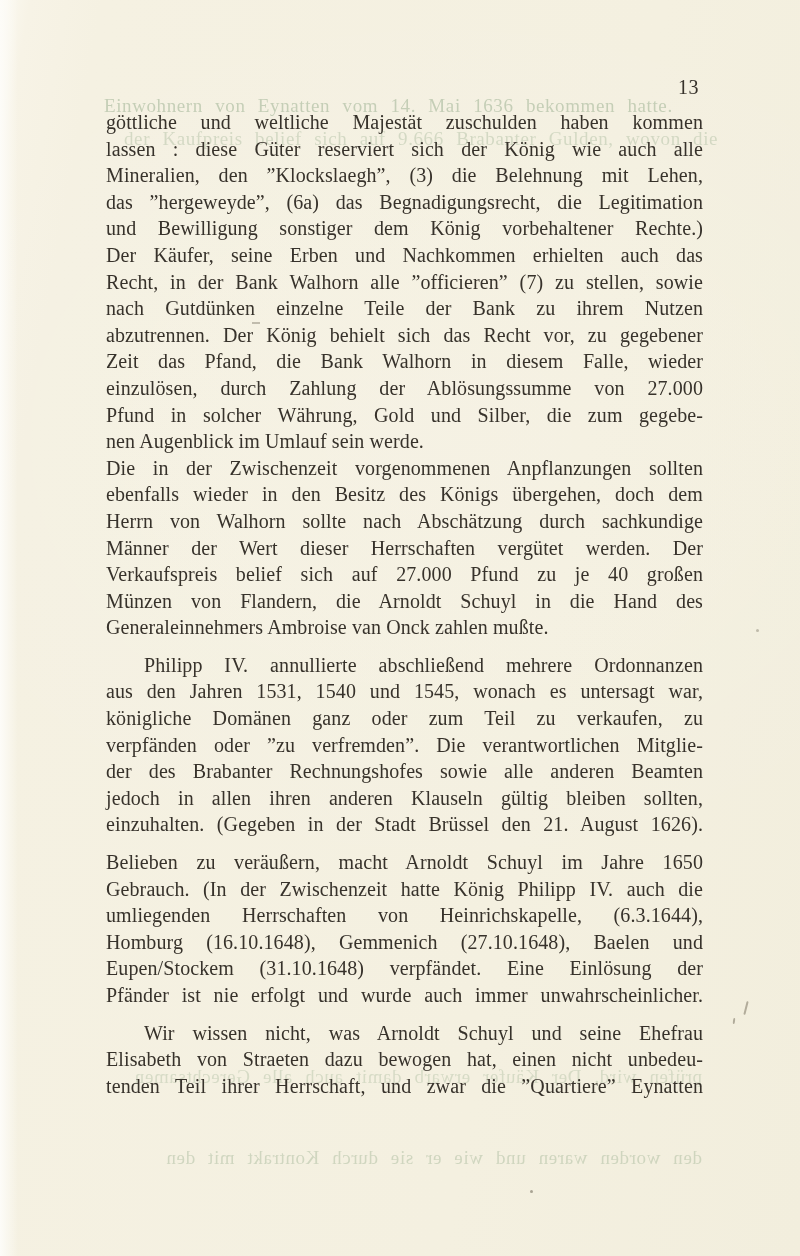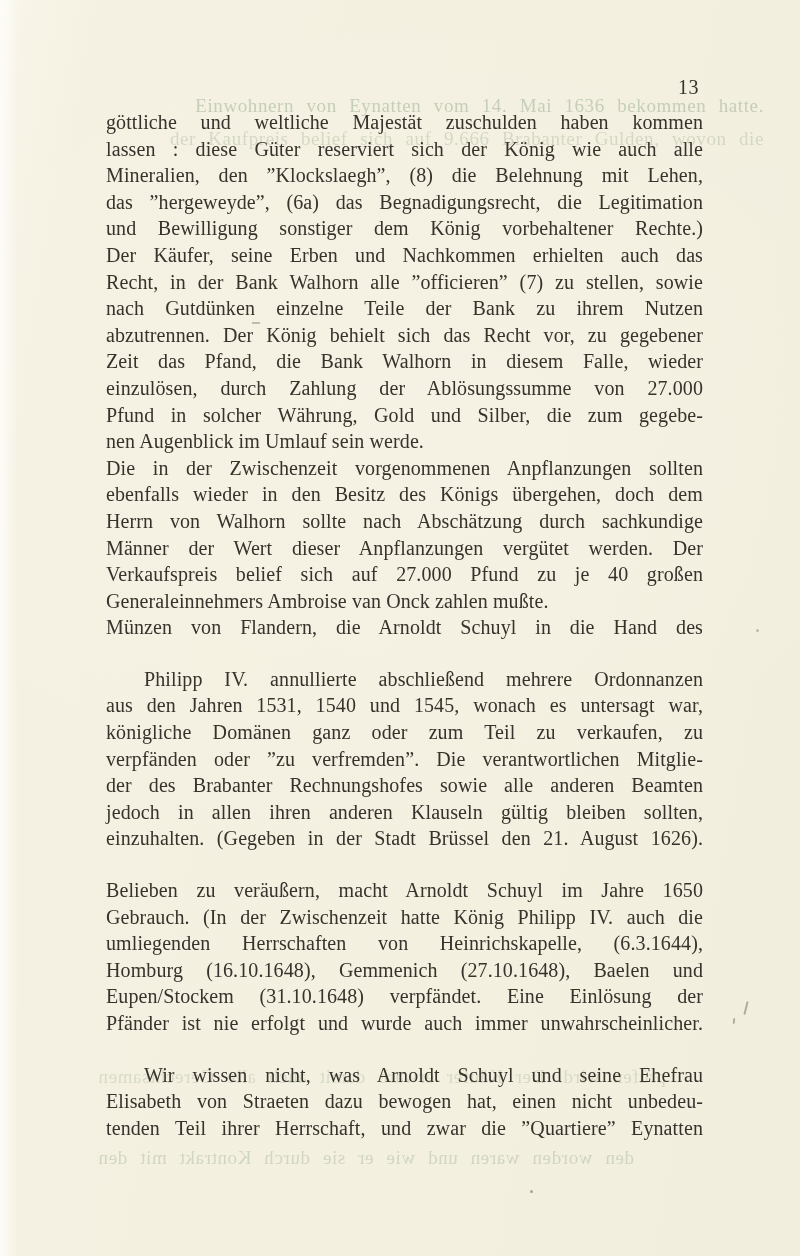--- a/index.html
+++ b/index.html
@@ -33,40 +33,39 @@
     z-index: 3;
   }
   .text-block {
     position: absolute; left: 106px; top: 109px; width: 597px;
     font-size: 20px; line-height: 26.6px;
     color: var(--ink);
     letter-spacing: 0.1px;
     z-index: 2;
   }
   .para { margin: 0; }
-  .para.gap { margin-top: 25px; }
+  .para.gap { margin-top: 11px; }
   .line {
     text-align: justify;
     text-align-last: justify;
     text-justify: inter-word;
     white-space: normal;
   }
   .line.last { text-align-last: left; }
   .line.indent { padding-left: 38px; }
   .ghost {
     position: absolute;
     font-size: 19px;
     color: var(--ghost);
     white-space: nowrap;
     letter-spacing: 0.6px;
     word-spacing: 7px;
     filter: blur(0.6px);
     z-index: 1;
     overflow: hidden;
-    text-align: right;
   }
   .g-top1 { top: 95px;  left: 104px; width: 660px; opacity: 0.55; }
   .g-top2 { top: 128px; left: 124px; width: 640px; opacity: 0.38; }
   .g-mid1 { top: 1066px; left: 98px; width: 604px; opacity: 0.34; }
   .g-bottom { top: 1147px; left: 98px; width: 604px; opacity: 0.42; }
   .mirror { transform: scaleX(-1); }
   .speck { position: absolute; z-index: 4; }
   .speck-slash {
     top: 1001px; left: 745px; width: 2px; height: 14px;
     background: rgba(125,118,100,0.55); transform: rotate(14deg);
@@ -97,40 +96,40 @@
 
   <div class="ghost g-top1">Einwohnern von Eynatten vom 14. Mai 1636 bekommen hatte.</div>
   <div class="ghost g-top2">der Kaufpreis belief sich auf 9.666 Brabanter Gulden, wovon die</div>
 
   <div class="pagenum">13</div>
 
   <div class="text-block">
       <div class="para">
         <div class="line">göttliche und weltliche Majestät zuschulden haben kommen</div>
         <div class="line">lassen : diese Güter reserviert sich der König wie auch alle</div>
-        <div class="line">Mineralien, den ”Klockslaegh”, (8) die Belehnung mit Lehen,</div>
+        <div class="line">Mineralien, den ”Klockslaegh”, (3) die Belehnung mit Lehen,</div>
         <div class="line">das ”hergeweyde”, (6a) das Begnadigungsrecht, die Legitimation</div>
         <div class="line">und Bewilligung sonstiger dem König vorbehaltener Rechte.)</div>
         <div class="line">Der Käufer, seine Erben und Nachkommen erhielten auch das</div>
         <div class="line">Recht, in der Bank Walhorn alle ”officieren” (7) zu stellen, sowie</div>
         <div class="line">nach Gutdünken einzelne Teile der Bank zu ihrem Nutzen</div>
         <div class="line">abzutrennen. Der König behielt sich das Recht vor, zu gegebener</div>
         <div class="line">Zeit das Pfand, die Bank Walhorn in diesem Falle, wieder</div>
         <div class="line">einzulösen, durch Zahlung der Ablösungssumme von 27.000</div>
         <div class="line">Pfund in solcher Währung, Gold und Silber, die zum gegebe-</div>
         <div class="line last">nen Augenblick im Umlauf sein werde.</div>
       </div>
       <div class="para">
         <div class="line">Die in der Zwischenzeit vorgenommenen Anpflanzungen sollten</div>
         <div class="line">ebenfalls wieder in den Besitz des Königs übergehen, doch dem</div>
         <div class="line">Herrn von Walhorn sollte nach Abschätzung durch sachkundige</div>
-        <div class="line">Männer der Wert dieser Anpflanzungen vergütet werden. Der</div>
+        <div class="line">Männer der Wert dieser Herrschaften vergütet werden. Der</div>
         <div class="line">Verkaufspreis belief sich auf 27.000 Pfund zu je 40 großen</div>
+        <div class="line">Münzen von Flandern, die Arnoldt Schuyl in die Hand des</div>
         <div class="line last">Generaleinnehmers Ambroise van Onck zahlen mußte.</div>
-        <div class="line">Münzen von Flandern, die Arnoldt Schuyl in die Hand des</div>
       </div>
       <div class="para gap">
         <div class="line indent">Philipp IV. annullierte abschließend mehrere Ordonnanzen</div>
         <div class="line">aus den Jahren 1531, 1540 und 1545, wonach es untersagt war,</div>
         <div class="line">königliche Domänen ganz oder zum Teil zu verkaufen, zu</div>
         <div class="line">verpfänden oder ”zu verfremden”. Die verantwortlichen Mitglie-</div>
         <div class="line">der des Brabanter Rechnungshofes sowie alle anderen Beamten</div>
         <div class="line">jedoch in allen ihren anderen Klauseln gültig bleiben sollten,</div>
         <div class="line">einzuhalten. (Gegeben in der Stadt Brüssel den 21. August 1626).</div>
       </div>

